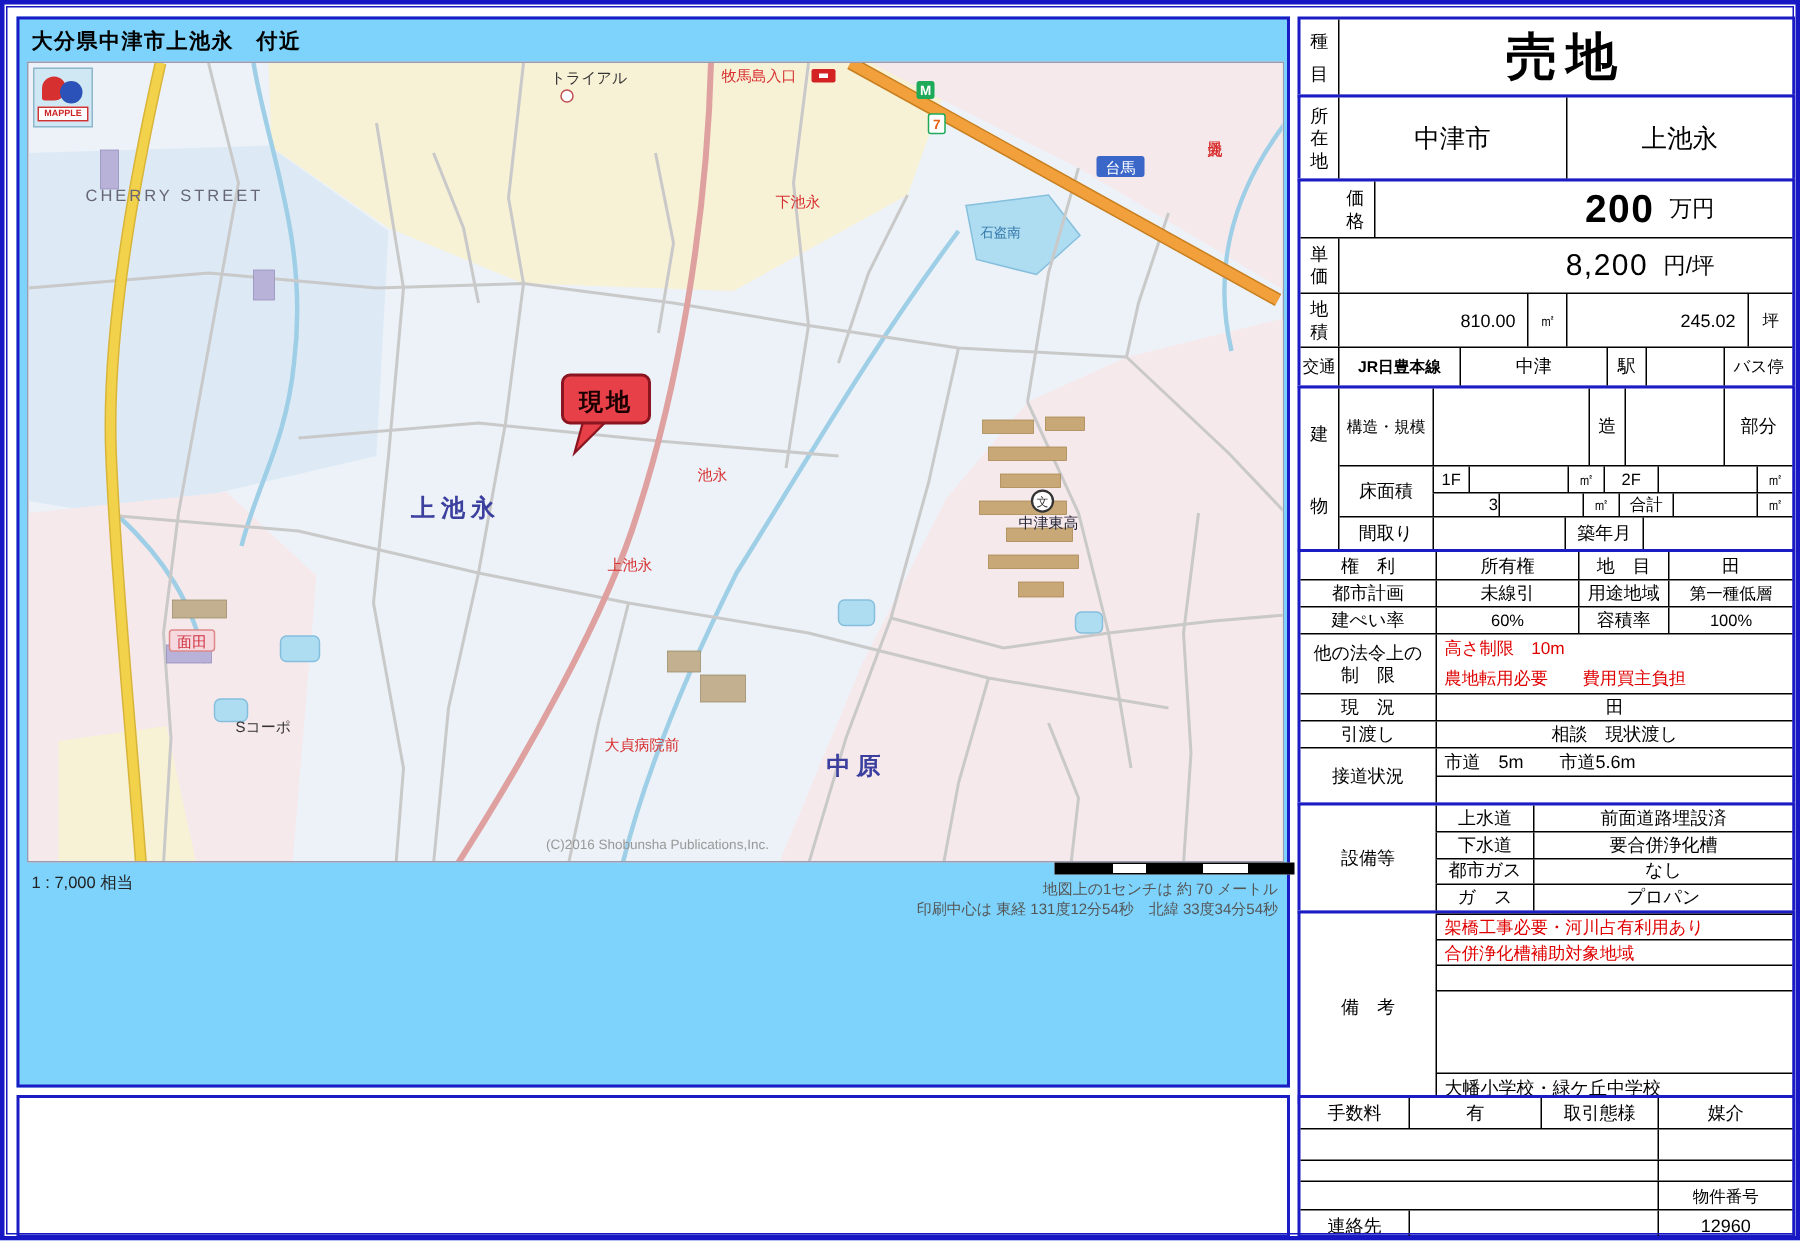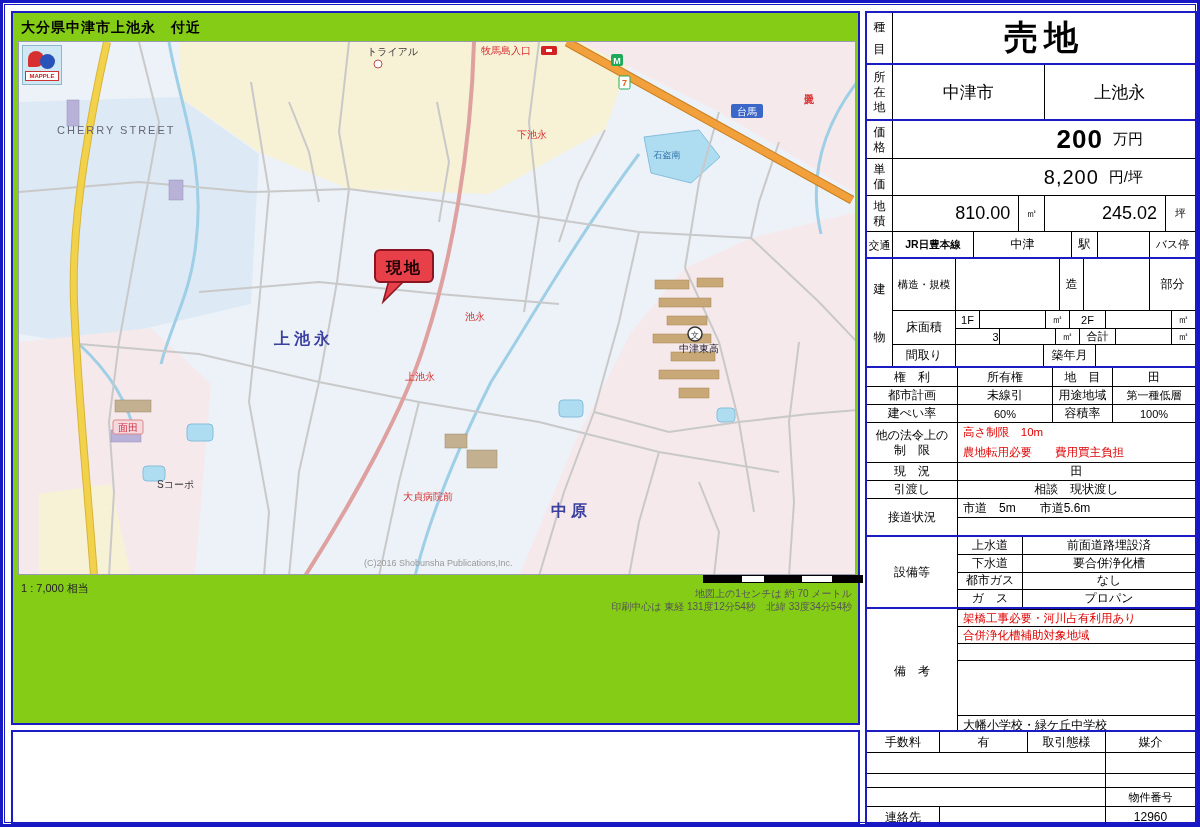--- a/index.html
+++ b/index.html
@@ -2,21 +2,21 @@
 <html><head>
 <meta charset="utf-8">
 <style>
   html,body{margin:0;padding:0;background:#fff;}
   *{box-sizing:border-box;}
   body{font-family:"Liberation Sans","DejaVu Sans",sans-serif;color:#000;}
   .sheet{position:relative;width:1200px;height:827px;background:#fff;border:3px solid #1717c4;overflow:hidden;}
   .sheet::after{content:"";position:absolute;inset:1px;border:1px solid #1717c4;pointer-events:none;}
 
   
-  .map-panel{position:absolute;left:8px;top:8px;width:849px;height:714px;border:2px solid #1c1cc4;background:#84cc16;}
+  .map-panel{position:absolute;left:8px;top:8px;width:849px;height:714px;border:2px solid #1c1cc4;background:#7dd3fc;}
   .map-title{position:absolute;left:8px;top:6px;font-size:14px;font-weight:bold;letter-spacing:1px;}
   .map-box{position:absolute;left:5px;top:28px;width:838px;height:534px;border:1px solid #9a9ab0;overflow:hidden;background:#ecf2f8;}
   .mapple-logo{position:absolute;left:3px;top:3px;width:40px;height:40px;background:#cfe8f4;border:1px solid #8fb7cc;z-index:5;}
   .mapple-logo .blob-r{position:absolute;left:5px;top:5px;width:16px;height:16px;border-radius:50% 50% 50% 10%;background:#d63030;}
   .mapple-logo .blob-b{position:absolute;left:17px;top:8px;width:15px;height:15px;border-radius:50%;background:#2a52b8;}
   .mapple-logo .word{position:absolute;left:2px;bottom:3px;right:2px;background:#fff;border:1px solid #c33;font-size:6px;font-weight:bold;color:#c22;text-align:center;line-height:8px;}
   .scale-ratio{position:absolute;left:8px;top:568px;font-size:11px;color:#222;}
   .scalebar{position:absolute;left:690px;top:562px;width:160px;height:8px;border:1px solid #000;display:flex;background:#fff;}
   .scalebar i{display:block;height:100%;}
   .map-notes{position:absolute;right:6px;top:574px;text-align:right;font-size:10px;color:#555;line-height:13px;}
@@ -30,21 +30,21 @@
   .bl{border-left:1px solid #000;}
   .cell{display:flex;align-items:center;justify-content:center;font-size:12px;overflow:hidden;white-space:nowrap;}
   .vlab{width:26px;flex:none;display:flex;align-items:center;justify-content:center;text-align:center;word-break:break-all;font-size:12px;line-height:15px;border-right:1px solid #000;padding:0 1px;}
   .left{justify-content:flex-start;padding-left:5px;}
   .red{color:#e00000;}
   .big-cat{font-size:34px;font-weight:bold;letter-spacing:6px;}
   .city{font-size:17px;}
   .price-num{font-size:26px;font-weight:bold;letter-spacing:1px;}
   .price-unit{font-size:15px;margin-left:10px;}
   .uprice-num{font-size:20px;letter-spacing:1px;}
-  .area-num{font-size:18px;}
+  .area-num{font-size:12px;}
   .small{font-size:11px;}
   .tiny{font-size:10.5px;}
 
   
   .footer-box{position:absolute;left:862px;top:727px;width:332px;height:95px;border:2px solid #1c1cc4;background:#fff;text-align:right;}
   .bottom-left-box{position:absolute;left:8px;top:727px;width:849px;height:95px;border:2px solid #1c1cc4;background:#fff;}
 </style>
 </head>
 <body>
 
@@ -210,21 +210,21 @@
 
     <div class="sec" style="height:58px;">
       <div class="row" style="height:100%;">
         <div class="vlab">所在地</div>
         <div class="cell city" style="flex:1;">中津市</div>
         <div class="cell city bl" style="flex:1;">上池永</div>
       </div>
     </div>
 
     <div class="sec">
-      <div class="row" style="height:37px;">
+      <div class="row" style="height:37px;margin-left:24px;">
         <div class="vlab">価格</div>
         <div class="cell" style="flex:1;justify-content:flex-end;padding-right:52px;">
           <span class="price-num">200</span>
           <span class="price-unit">万円</span>
         </div>
       </div>
       <div class="row bt" style="height:37px;">
         <div class="vlab">単価</div>
         <div class="cell" style="flex:1;justify-content:flex-end;padding-right:52px;">
           <span class="uprice-num">8,200</span>

